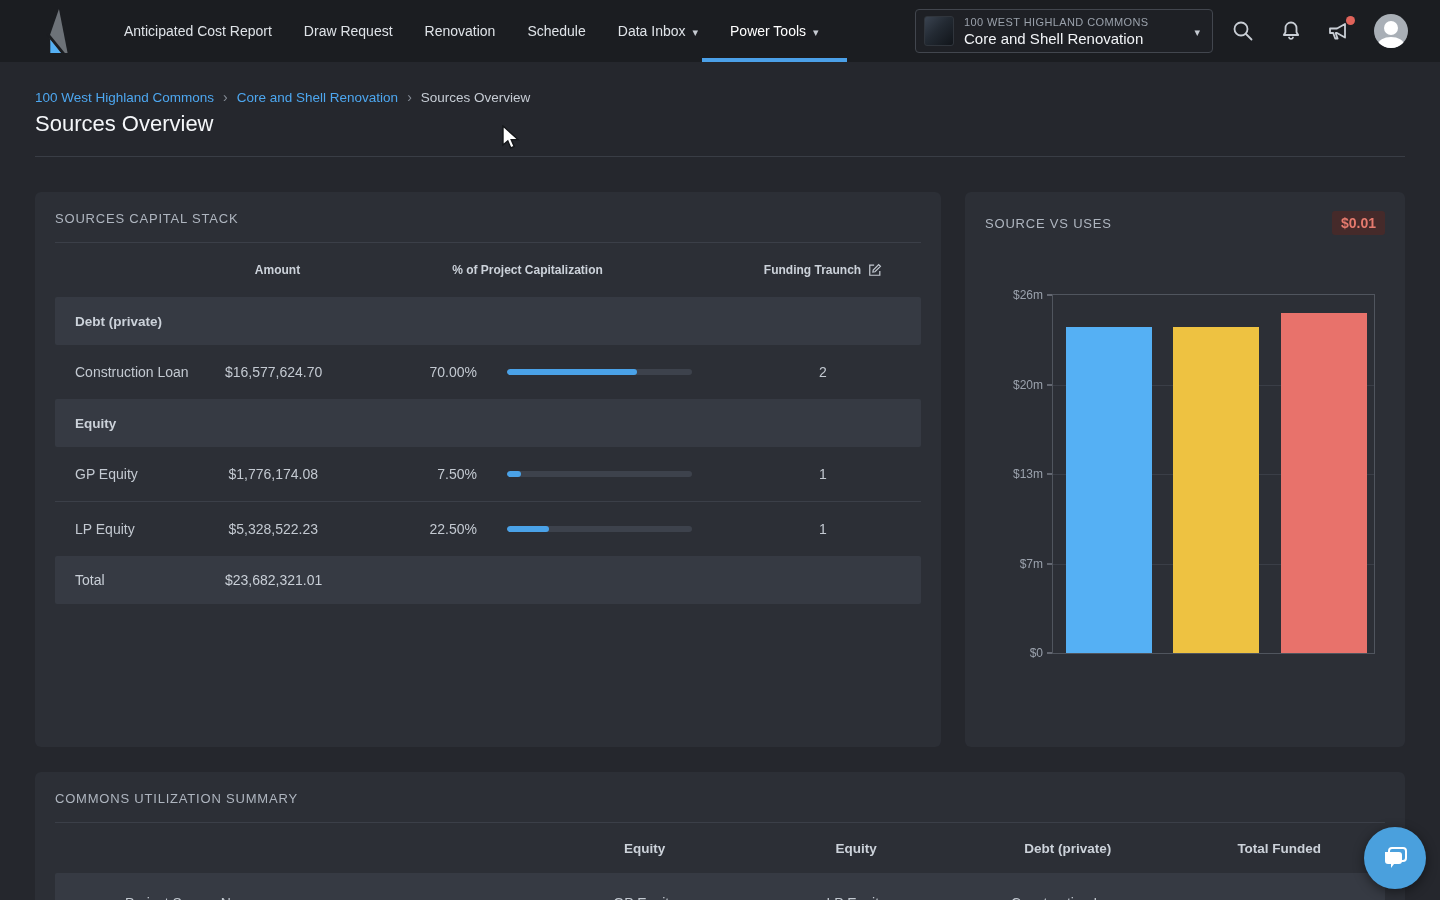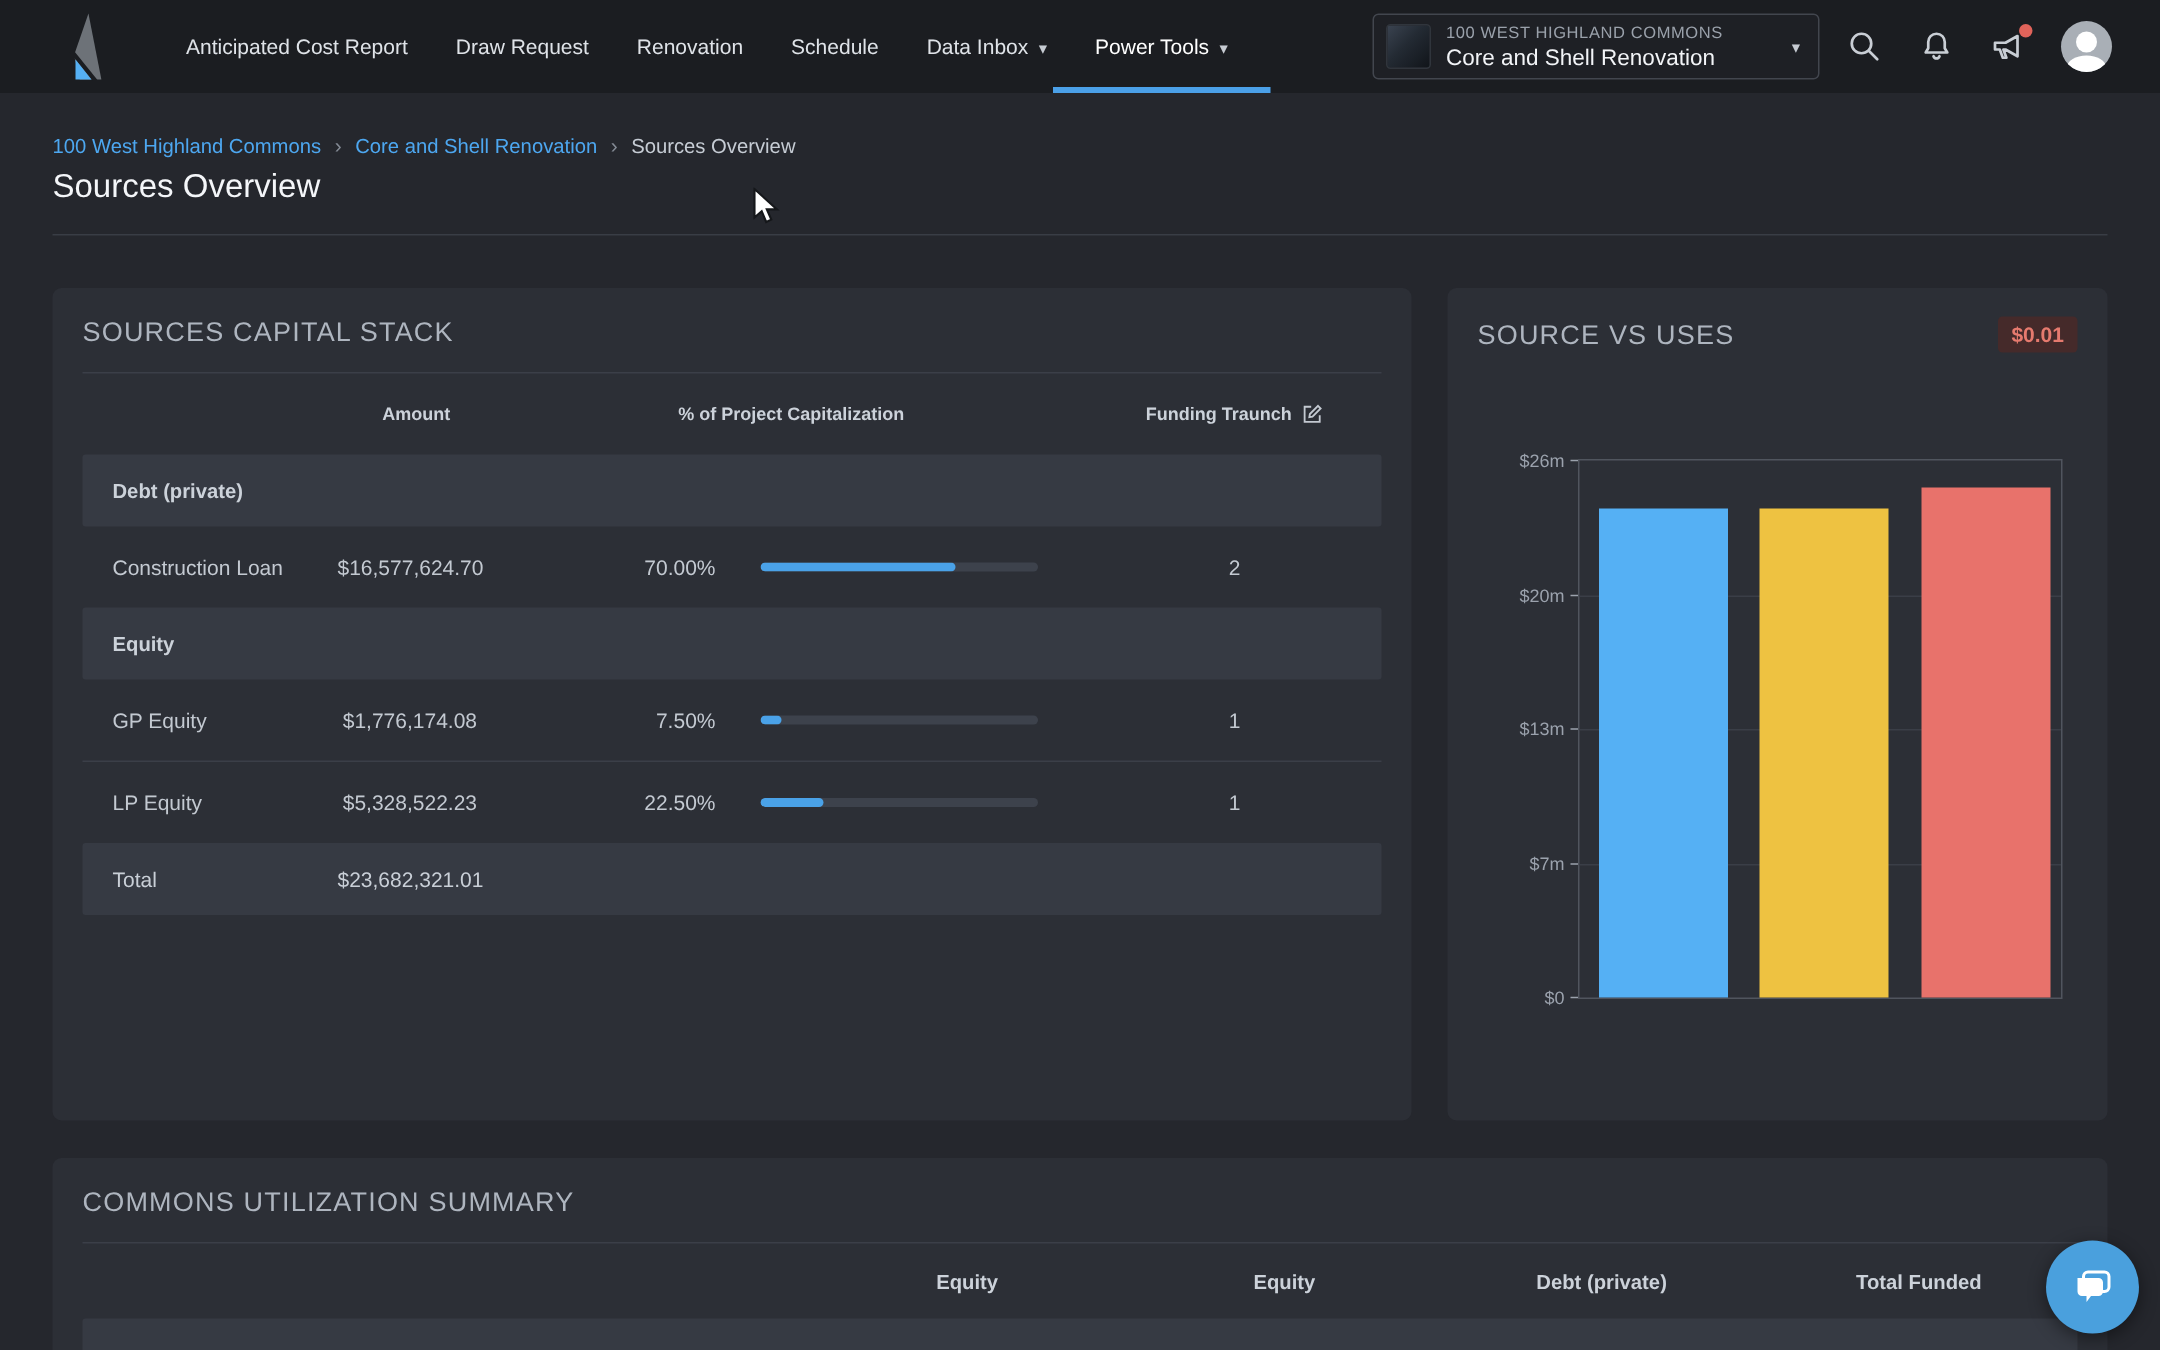--- a/index.html
+++ b/index.html
@@ -49,21 +49,21 @@
   .crumb-sep::after { content:"›"; color:#848b95; font-size:14px; }
   .page-title { position:absolute; left:35px; top:111px; font-size:22px; font-weight:500;
                 color:#f4f6f9; }
   .title-divider { position:absolute; left:35px; top:156px; width:1370px; height:1px;
                    background:#393d45; }
 
   
   .card { position:absolute; background:#2c2f36; border-radius:6px; padding:0 20px; }
   .card-title-row { display:flex; align-items:center; justify-content:space-between;
                     padding-top:19px; }
-  .card-title { font-size:18px; letter-spacing:.8px; color:#aeb5bf; font-weight:400; }
+  .card-title { font-size:13px; letter-spacing:.8px; color:#aeb5bf; font-weight:400; }
   .card-divider { margin-top:16px; height:1px; background:#3b3f48; }
 
   
   .card-capital { left:35px; top:192px; width:906px; height:555px; }
   .cs-grid { display:grid; grid-template-columns:170px 105px 150px 245px 1fr; align-items:center; }
   .cs-header { height:54px; font-size:12px; font-weight:bold; color:#ccd2da; }
   .cs-header .h-amount { text-align:center; }
   .cs-header .h-pct { grid-column:3 / span 2; text-align:center; white-space:nowrap; }
   .cs-header .h-traunch { text-align:center; display:flex; align-items:center;
                           justify-content:center; gap:7px; cursor:pointer; }
@@ -79,21 +79,21 @@
   .progress-track { width:185px; height:6px; border-radius:3px; background:#3d424c; overflow:hidden; }
   .progress-fill { height:6px; border-radius:3px; background:#4aa2e8; }
   .cs-total { height:48px; background:#363a43; border-radius:2px; font-size:14px; color:#c9cfd7; }
   .cs-total .c-name { padding-left:20px; }
   .cs-total .c-amount { text-align:right; padding-right:12px; }
 
   
   .card-chart { left:965px; top:192px; width:440px; height:555px; }
   .badge { background:#452a2a; color:#e57a6e; font-size:14px; font-weight:bold;
            padding:4px 9px; border-radius:3px; }
-  .plot { position:absolute; left:87px; top:114px; width:323px; height:360px;
+  .plot { position:absolute; left:87px; top:102px; width:323px; height:360px;
           border:1px solid #50555e; }
   .gridline { position:absolute; left:0; width:100%; height:1px; background:#3a3e47; }
   .ytick { position:absolute; right:100%; margin-right:10px; transform:translateY(-50%);
            font-size:12px; color:#9ba2ad; white-space:nowrap; }
   .ytick-dash { position:absolute; right:100%; width:5px; height:1px; background:#9ba2ad;
                 transform:translateY(-50%); margin-right:1px; }
   .bars { position:absolute; left:0; bottom:0; width:100%; height:100%; }
   .bar { position:absolute; bottom:0; width:86px; }
 
   

